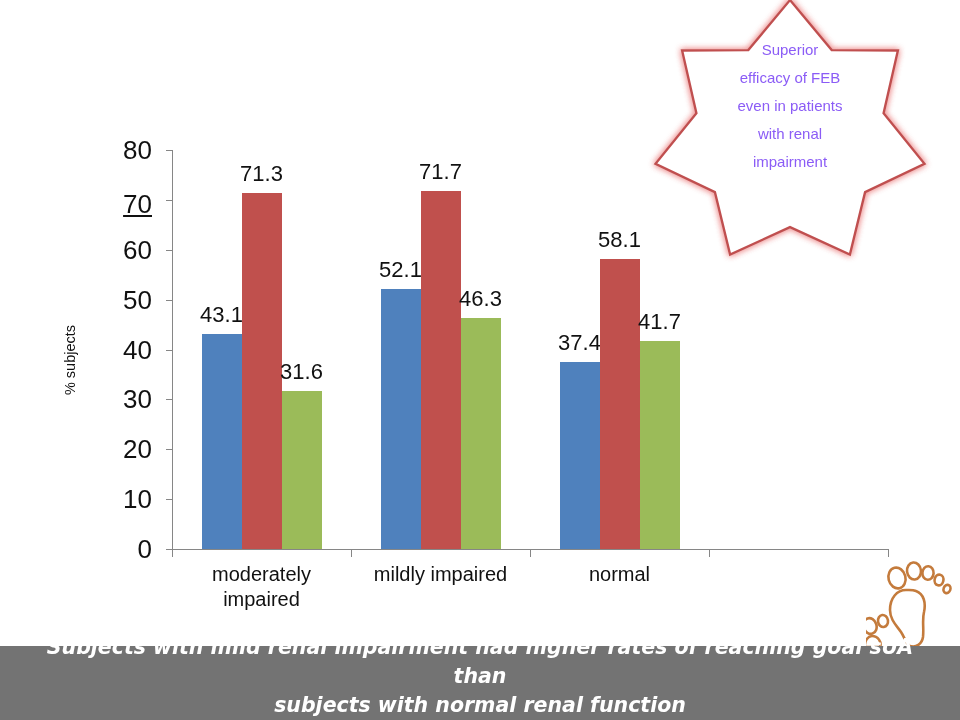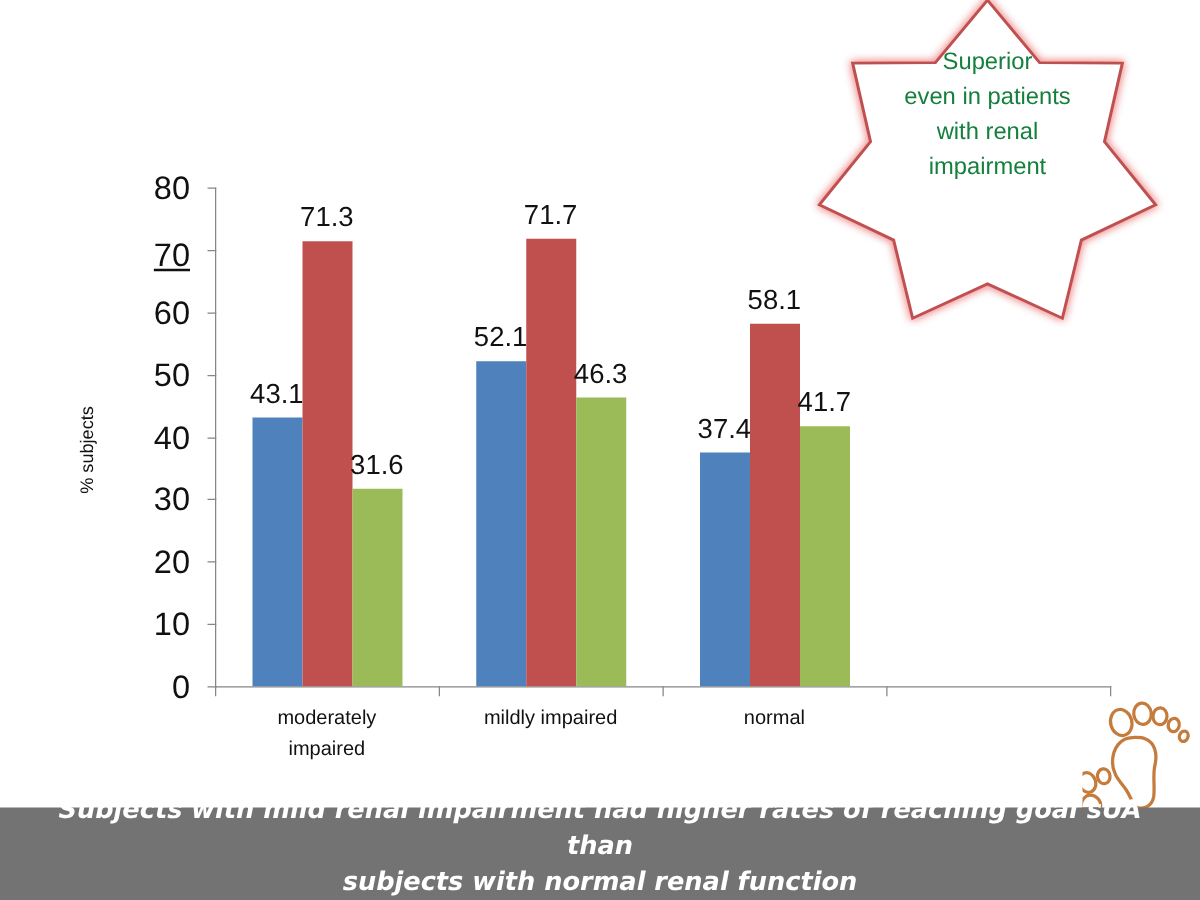--- a/index.html
+++ b/index.html
@@ -45,23 +45,23 @@
     width: 340px;
     height: 280px;
   }
   #star-text {
     position: absolute;
     left: 48px;
     top: 42px;
     width: 244px;
     text-align: center;
     font-family: "Liberation Sans", sans-serif;
-    font-size: 19px;
+    font-size: 15px;
     line-height: 28px;
-    color: #15803d;
+    color: #8b5cf6;
   }
 
   
   #plot {
     position: absolute;
     left: 0;
     top: 0;
     width: 960px;
     height: 646px;
   }
@@ -127,21 +127,21 @@
     text-align: center;
     font-size: 22px;
     color: #111111;
     white-space: nowrap;
     font-family: "Liberation Sans", sans-serif;
   }
   .cat-label {
     position: absolute;
     top: 562px;
     text-align: center;
-    font-size: 16px;
+    font-size: 20px;
     line-height: 25px;
     color: #111111;
     font-family: "Liberation Sans", sans-serif;
   }
 
   
   #footprint {
     position: absolute;
     left: 866px;
     top: 556px;
@@ -254,20 +254,21 @@
             <feMergeNode in="g"></feMergeNode>
             <feMergeNode in="g"></feMergeNode>
             <feMergeNode in="SourceGraphic"></feMergeNode>
           </feMerge>
         </filter>
       </defs>
       <polygon id="star-poly" points="170.0,6.1 211.7,56.1 277.9,56.5 263.6,119.3 304.5,169.8 245.1,198.1 229.9,260.6 170.0,233.1 110.1,260.6 94.9,198.1 35.5,169.8 76.4,119.3 62.1,56.5 128.3,56.1" fill="#FFFFFF" stroke="#C05050" stroke-width="2.4" stroke-linejoin="miter" filter="url(#starglow)"></polygon>
     </svg>
     <div id="star-text">
         <div>Superior</div>
+        <div>efficacy of FEB</div>
         <div>even in patients</div>
         <div>with renal</div>
         <div>impairment</div>
       </div>
   </div>
 
   <div id="footprint">
     <svg viewBox="0 0 94 92" width="94" height="92">
       <g fill="none" stroke="#C47B3C" stroke-width="2.6">
         <path d="M40 34 C31 34 24 42 24 54 C24 64 31 70 35 76 C39 82 40 88 44 90

